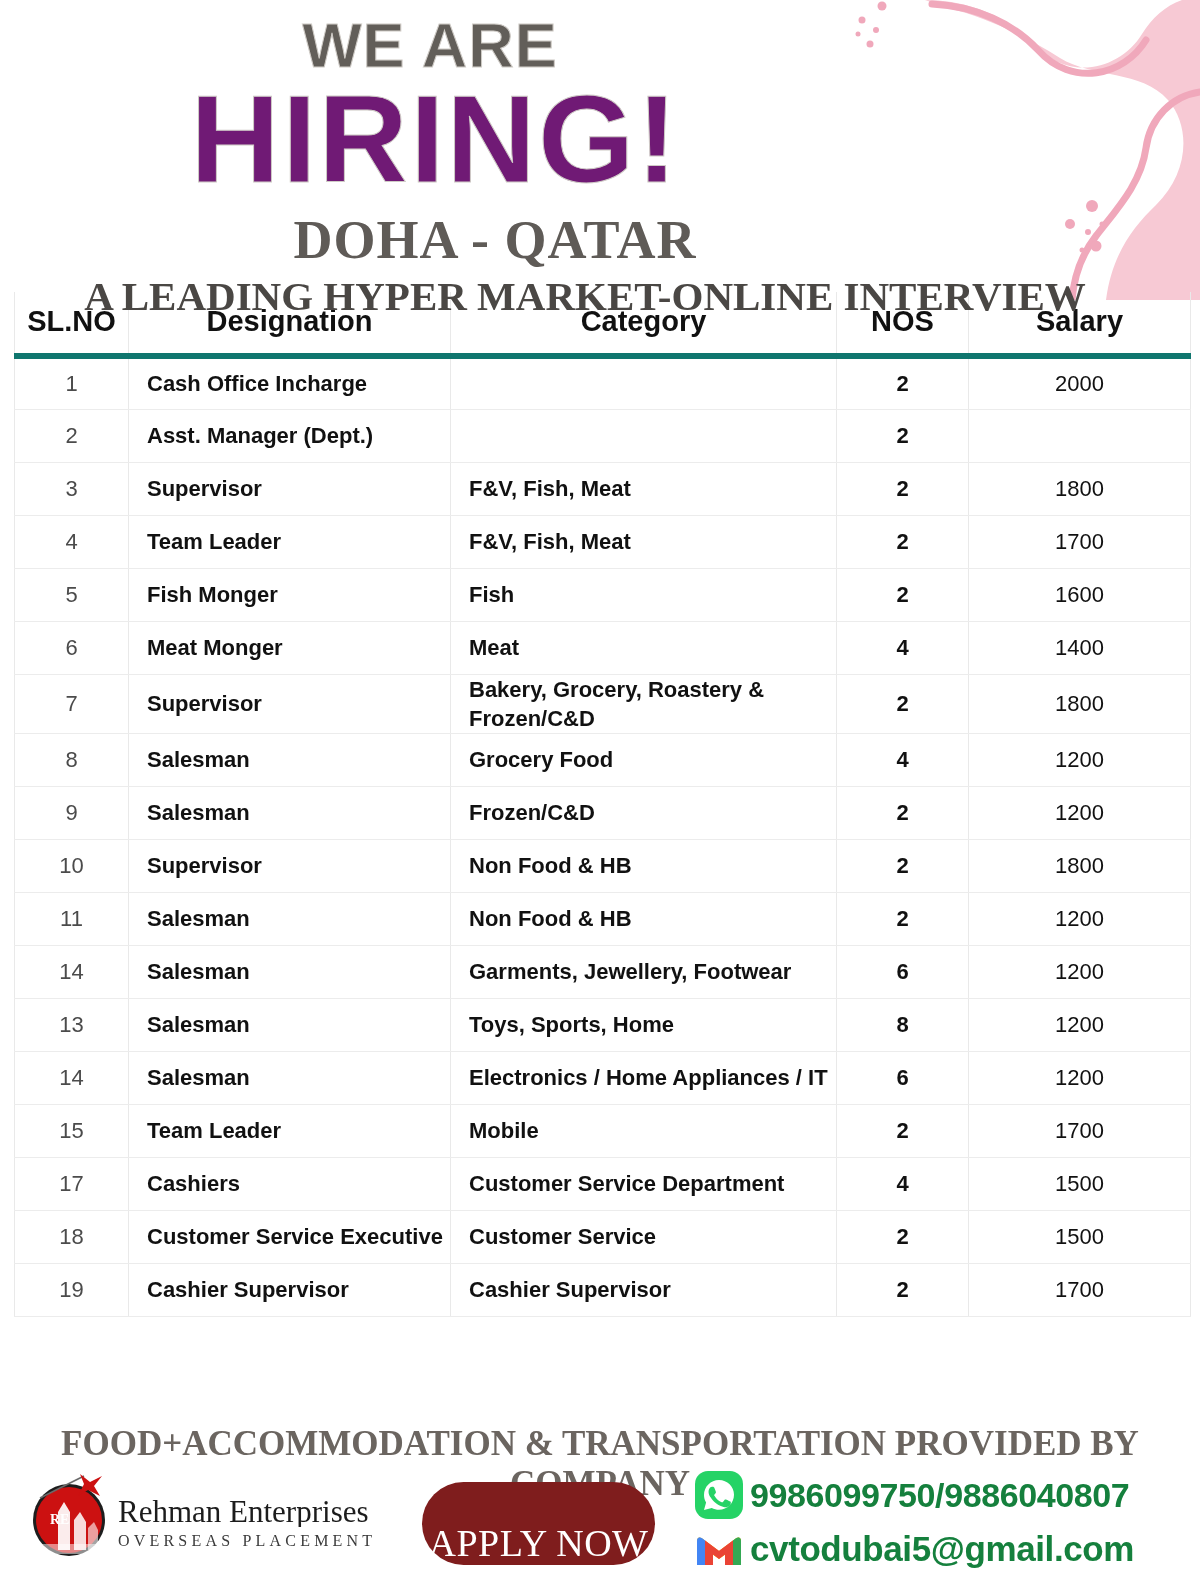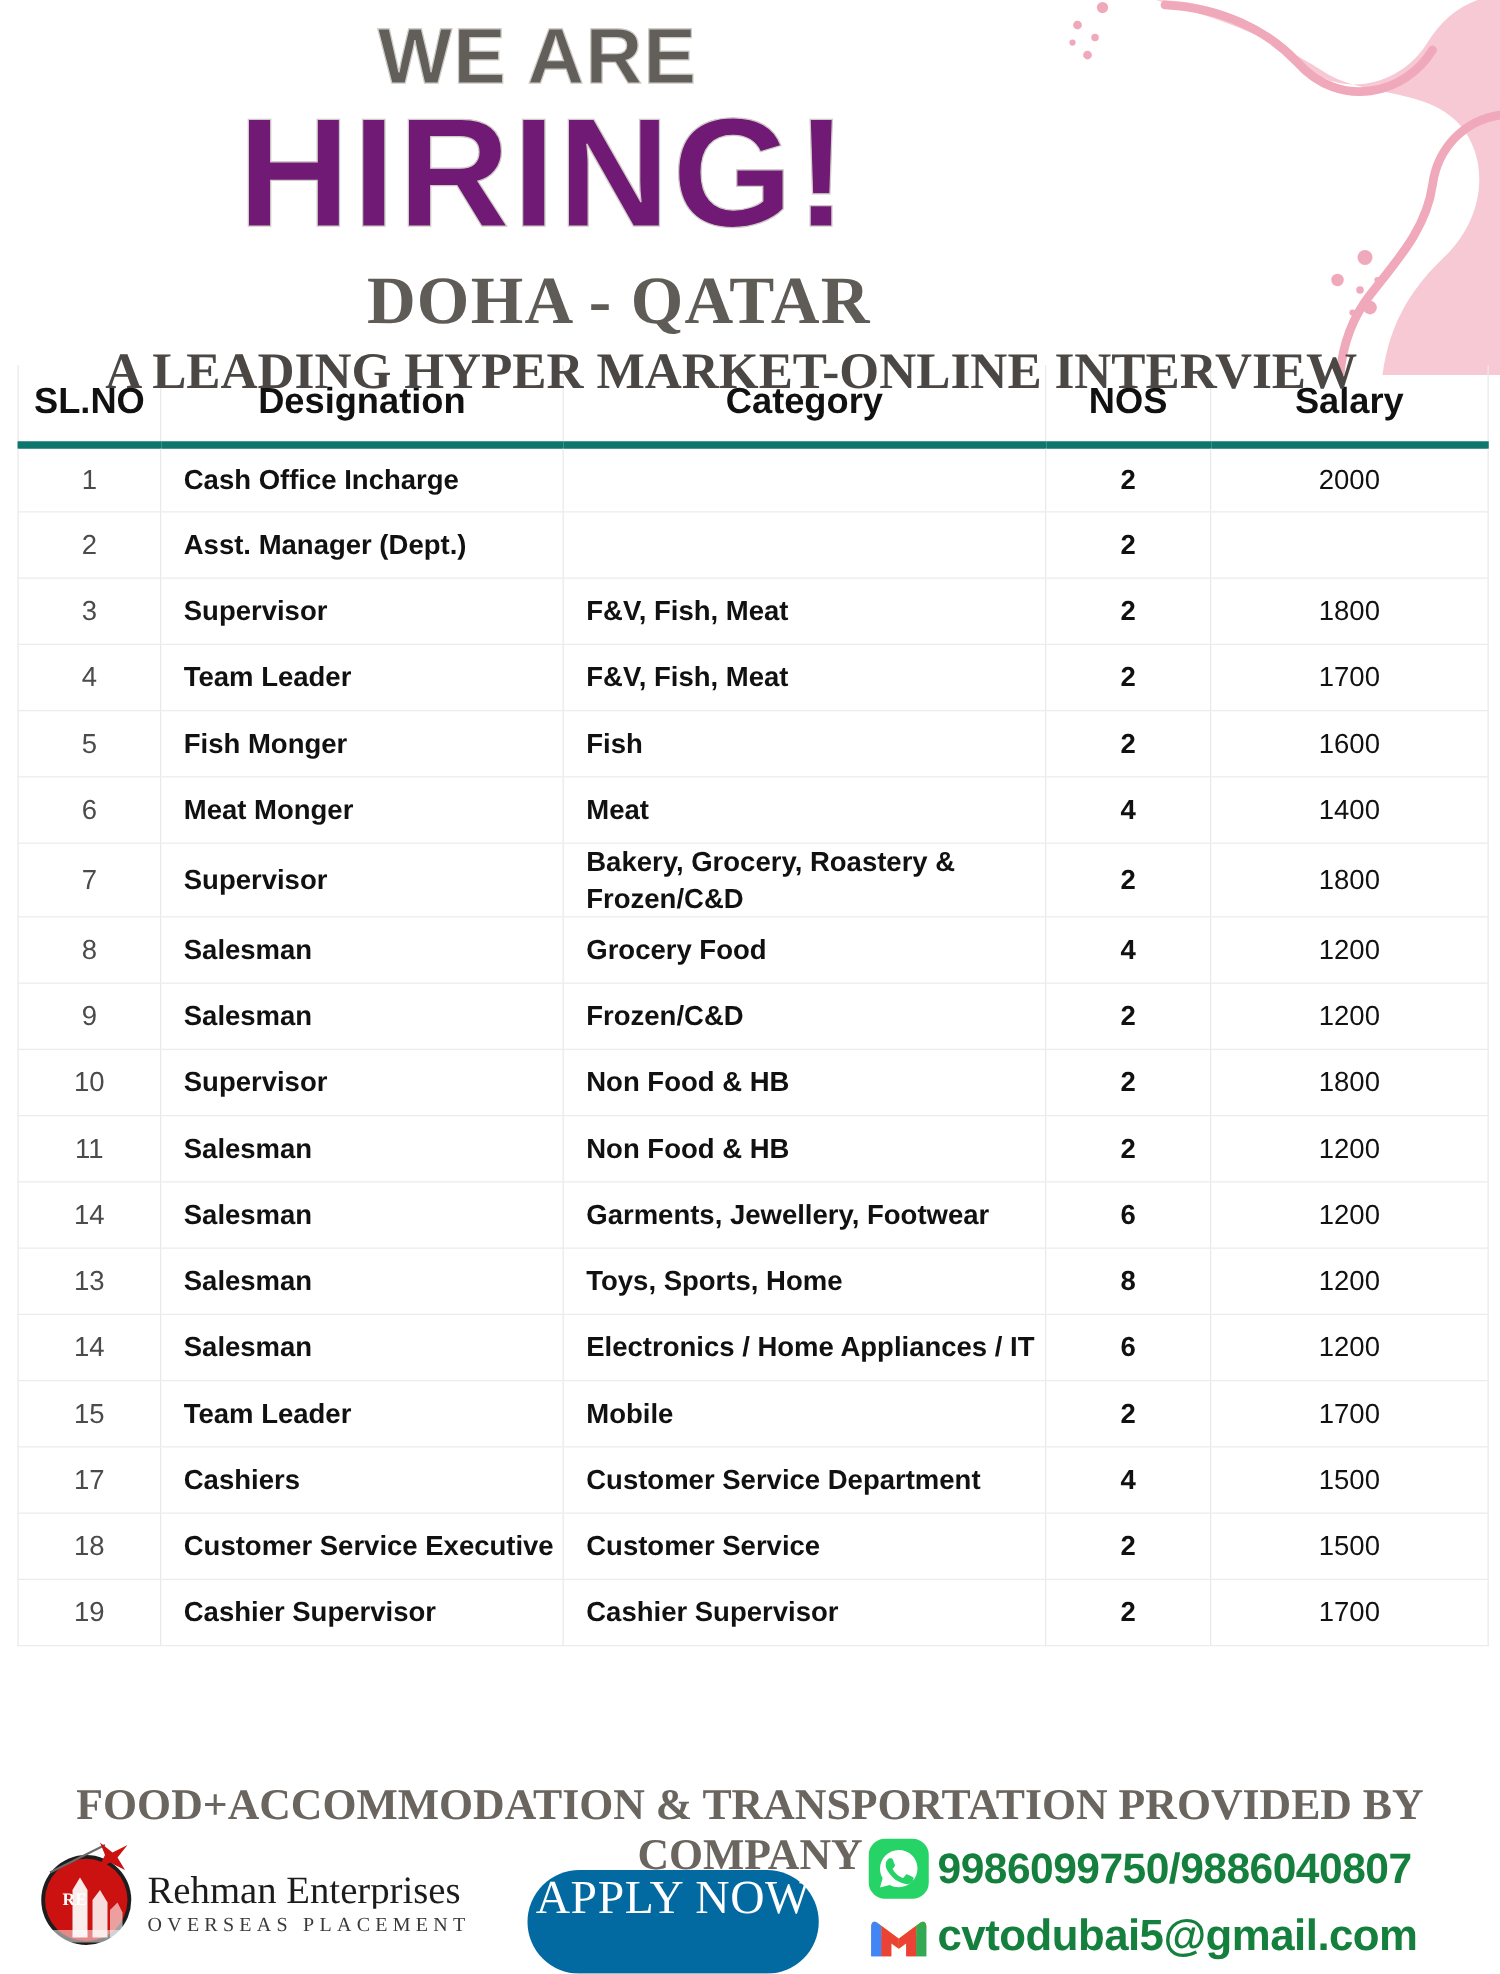--- a/index.html
+++ b/index.html
@@ -185,25 +185,25 @@
     font-size:16px;
     letter-spacing:4.2px;
     color:#3a3a3a;
     margin-top:5px;
     white-space:nowrap;
     overflow:hidden;
   }
 
   
   .apply {
-    position:absolute; left:422px; top:28px;
+    position:absolute; left:422px; top:14px;
     width:233px; height:83px;
-    background:#0369a1;
+    background:#7f1d1d;
     border-radius:42px;
-    display:flex; align-items:flex-start; justify-content:center;
+    display:flex; align-items:flex-end; justify-content:center;
   }
   .apply span {
     font-family:"Liberation Serif", serif;
     font-size:38px;
     color:#ffffff;
     letter-spacing:0.5px;
   }
 
   
   .contacts {

